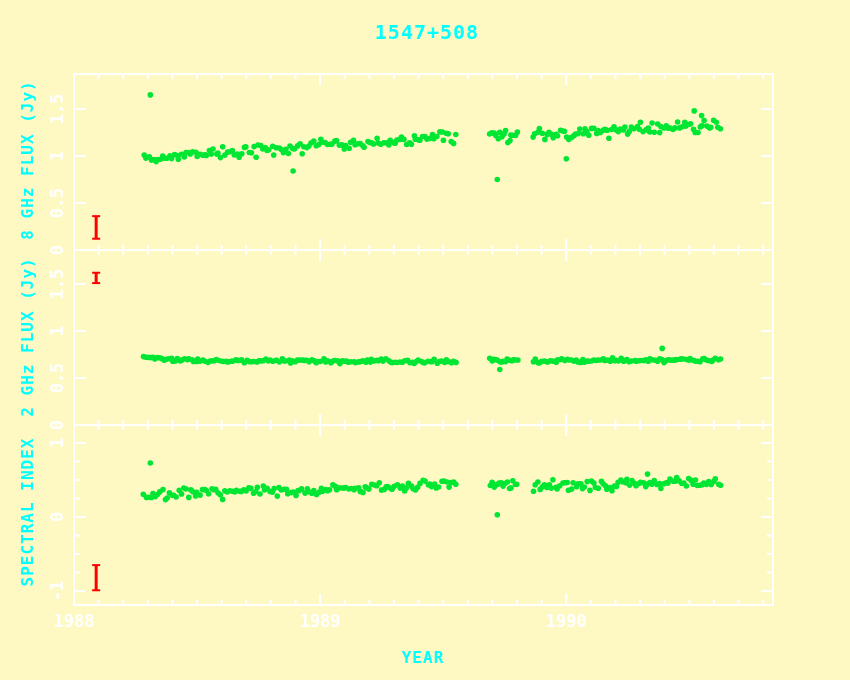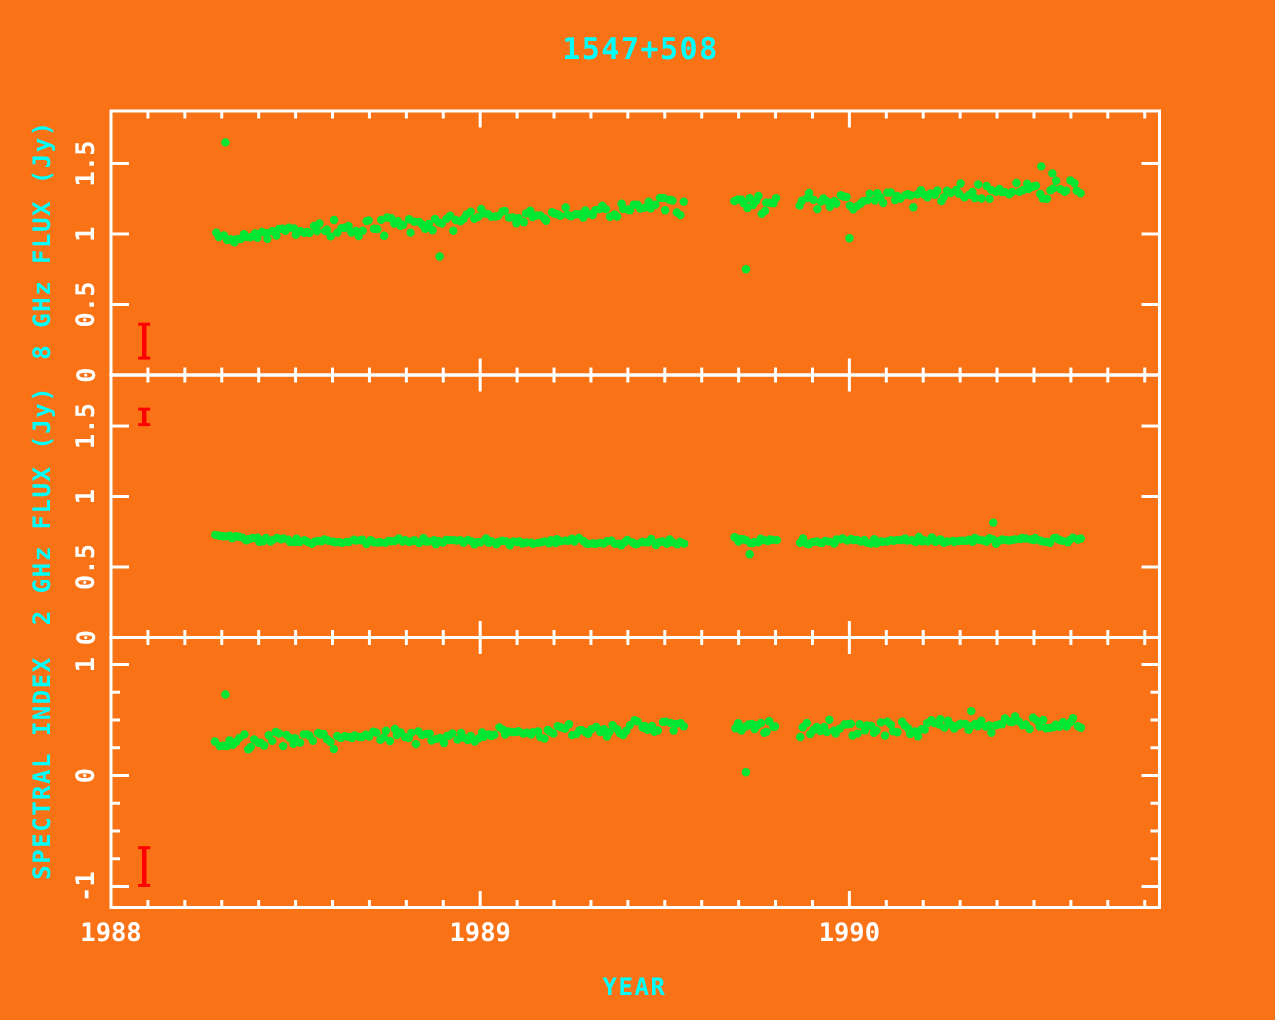--- a/index.html
+++ b/index.html
@@ -1,16 +1,16 @@
 <!DOCTYPE html>
 <html><head>
 <meta charset="utf-8">
 <style>
   html,body{margin:0;padding:0;background:#000;}
-  .stage{position:relative;width:850px;height:680px;background:#f97316;overflow:hidden;
+  .stage{position:relative;width:850px;height:680px;background:#fef9c3;overflow:hidden;
          font-family:"DejaVu Sans Mono", monospace;}
   svg text{font-family:"DejaVu Sans Mono", monospace;font-weight:bold;}
   .title-text{fill:#00ffff;font-size:20px;letter-spacing:1px;}
   .axis-label{fill:#00ffff;font-size:16px;letter-spacing:1px;}
   .tick-label{fill:#ffffff;font-size:17px;}
 </style>
 </head>
 <body>
 
 <div class="stage">

